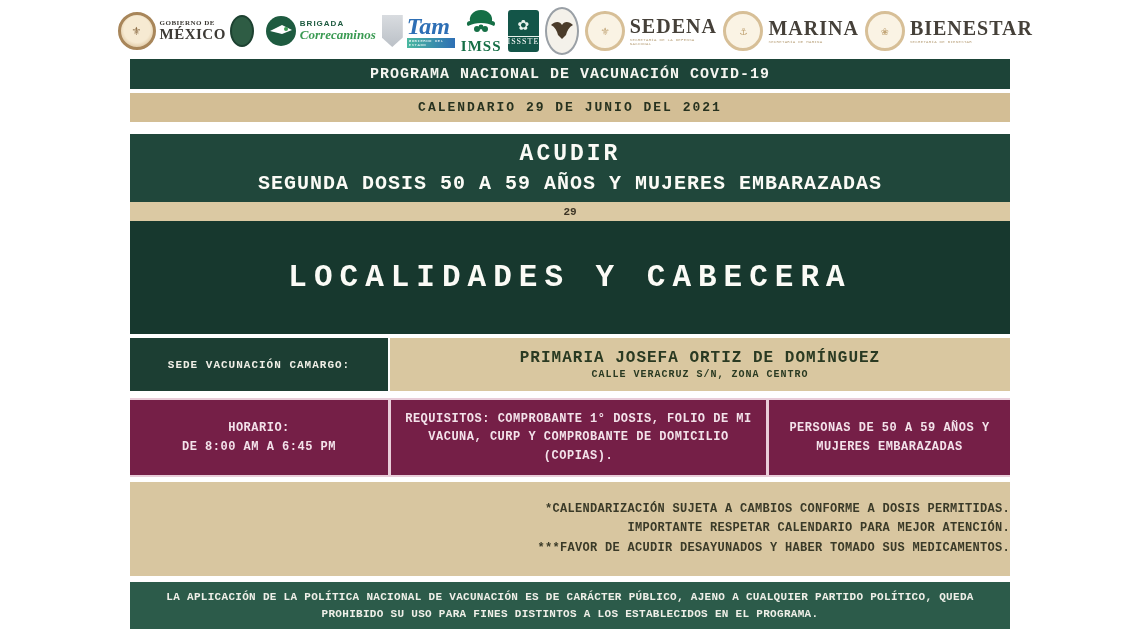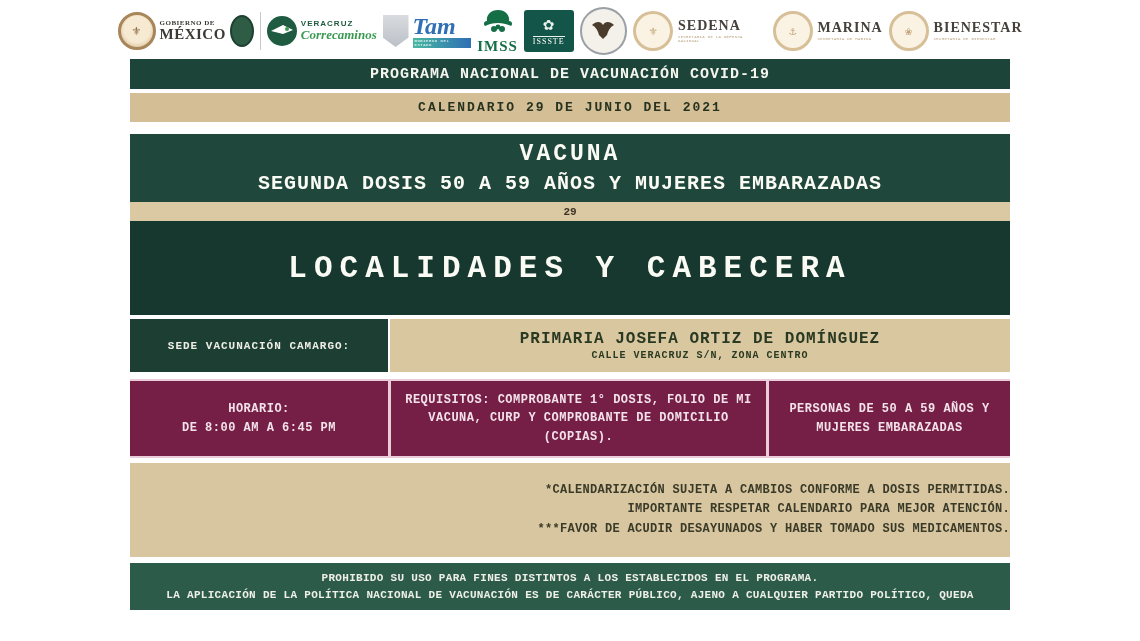--- a/index.html
+++ b/index.html
@@ -39,40 +39,40 @@
   .imss-logo{text-align:center;line-height:1;}
   .imss-word{font-family:"Liberation Serif",serif;font-weight:bold;font-size:15px;color:#156f46;letter-spacing:1px;}
   .issste-box{width:50px;height:42px;background:#135548;border-radius:3px;color:#fff;
     display:flex;flex-direction:column;align-items:center;justify-content:center;line-height:1;}
   .issste-box .glyph{font-size:18px;line-height:1;color:#e8f2ec;}
   .issste-word{font-family:"Liberation Serif",serif;font-size:8px;letter-spacing:1px;border-top:1px solid #e8f2ec;margin-top:2px;padding-top:1px;}
   .eagle-seal{width:44px;height:44px;border-radius:50%;border:2px solid #9aa0a6;background:#f4f1ea;
     display:flex;align-items:center;justify-content:center;}
   .dep-logo{display:flex;align-items:center;gap:5px;}
   .dep-text{line-height:1;}
-  .dep-word{font-family:"Liberation Serif",serif;font-weight:bold;color:#454039;font-size:14px;letter-spacing:1px;}
+  .dep-word{font-family:"Liberation Serif",serif;font-weight:bold;color:#454039;font-size:20px;letter-spacing:1px;}
   .dep-caption{font-size:4px;color:#b9a27c;letter-spacing:.3px;margin-top:2px;}
 
   
   .bar,.block{box-sizing:border-box;}
   .bar-program{margin-top:4px;height:30px;background:#1d4438;color:#f5f5f0;
     display:flex;align-items:center;justify-content:center;
     font-size:15px;font-weight:bold;letter-spacing:1px;}
   .bar-calendar{margin-top:4px;height:29px;background:#d3be95;color:#27321f;
     display:flex;align-items:center;justify-content:center;
     font-size:13px;font-weight:bold;letter-spacing:2px;}
   .block-muni{margin-top:12px;height:68px;background:#20473b;color:#fbfbf6;
     display:flex;flex-direction:column;align-items:center;justify-content:center;line-height:1.35;}
   .muni-name{font-size:23px;font-weight:bold;letter-spacing:3px;}
   .muni-campaign{font-size:20px;font-weight:bold;letter-spacing:1px;}
   .bar-day{height:18px;background:#bb9256;color:#fdf8ee;display:flex;align-items:center;justify-content:center;
     font-size:9px;font-weight:bold;letter-spacing:1px;}
   .bar-daynum{height:19px;background:#dbc9a3;color:#3c3425;display:flex;align-items:center;justify-content:center;
     font-size:11px;font-weight:bold;}
-  .block-scope{height:94px;background:#17382e;color:#fbfbf6;
+  .block-scope{height:113px;background:#17382e;color:#fbfbf6;
     display:flex;align-items:center;justify-content:center;
     font-size:31px;font-weight:bold;letter-spacing:7px;}
 
   
   .sede-row{margin-top:4px;height:53px;display:flex;}
   .sede-label{width:258px;background:#1c3e33;color:#efeee6;display:flex;align-items:center;justify-content:center;
     font-size:11px;font-weight:bold;letter-spacing:1px;}
   .sede-value{flex:1;margin-left:2px;background:#d9c7a0;color:#2a3a22;
     display:flex;flex-direction:column;align-items:center;justify-content:center;line-height:1.3;}
   .sede-name{font-size:16px;font-weight:bold;letter-spacing:1px;}
@@ -115,21 +115,21 @@
     <div class="vdiv"></div>
 
     <div class="logo">
       <span class="brigada-circle">
         <svg width="26" height="18" viewBox="0 0 26 18" aria-hidden="true">
           <path d="M2 10 L14 4 L24 9 L14 13 Z" fill="#ffffff"></path>
           <circle cx="18" cy="8" r="2" fill="#3a9a52"></circle>
         </svg>
       </span>
       <span class="brigada-text">
-        <div class="t1">VERACRUZ</div>
+        <div class="t1">BRIGADA</div>
         <div class="t2">Correcaminos</div>
       </span>
     </div>
 
     <div class="logo">
       <span class="tam-crest"></span>
       <span class="tam-text">
         <div class="tam-word">Tam</div>
         <div class="tam-bar">GOBIERNO DEL ESTADO</div>
       </span>
@@ -183,21 +183,21 @@
     </div>
 
   </div>
 
   <div class="content">
 
     <div class="bar bar-program">PROGRAMA NACIONAL DE VACUNACIÓN COVID-19</div>
     <div class="bar bar-calendar">CALENDARIO 29 DE JUNIO DEL 2021</div>
 
     <div class="block block-muni">
-      <div class="muni-name">VACUNA</div>
+      <div class="muni-name">ACUDIR</div>
       <div class="muni-campaign">SEGUNDA DOSIS 50 A 59 AÑOS Y MUJERES EMBARAZADAS</div>
     </div>
     <div class="bar bar-daynum">29</div>
     <div class="block block-scope">LOCALIDADES Y CABECERA</div>
 
     <div class="sede-row">
       <div class="sede-label">SEDE VACUNACIÓN CAMARGO:</div>
       <div class="sede-value">
         <div class="sede-name">PRIMARIA JOSEFA ORTIZ DE DOMÍNGUEZ</div>
         <div class="sede-address">CALLE VERACRUZ S/N, ZONA CENTRO</div>
@@ -217,19 +217,19 @@
     </div>
 
     <div class="notes">
       <div>*CALENDARIZACIÓN SUJETA A CAMBIOS CONFORME A DOSIS PERMITIDAS.</div>
       <div>IMPORTANTE RESPETAR CALENDARIO PARA MEJOR ATENCIÓN.</div>
       <div>***FAVOR DE ACUDIR DESAYUNADOS Y HABER TOMADO SUS MEDICAMENTOS.</div>
     </div>
 
     <div class="footer">
       <div>
+        <div>LA APLICACIÓN DE LA POLÍTICA NACIONAL DE VACUNACIÓN ES DE CARÁCTER PÚBLICO, AJENO A CUALQUIER PARTIDO POLÍTICO, QUEDA</div>
         <div>PROHIBIDO SU USO PARA FINES DISTINTOS A LOS ESTABLECIDOS EN EL PROGRAMA.</div>
-        <div>LA APLICACIÓN DE LA POLÍTICA NACIONAL DE VACUNACIÓN ES DE CARÁCTER PÚBLICO, AJENO A CUALQUIER PARTIDO POLÍTICO, QUEDA</div>
       </div>
     </div>
 
   </div>
 </div>
 
 </body></html>

